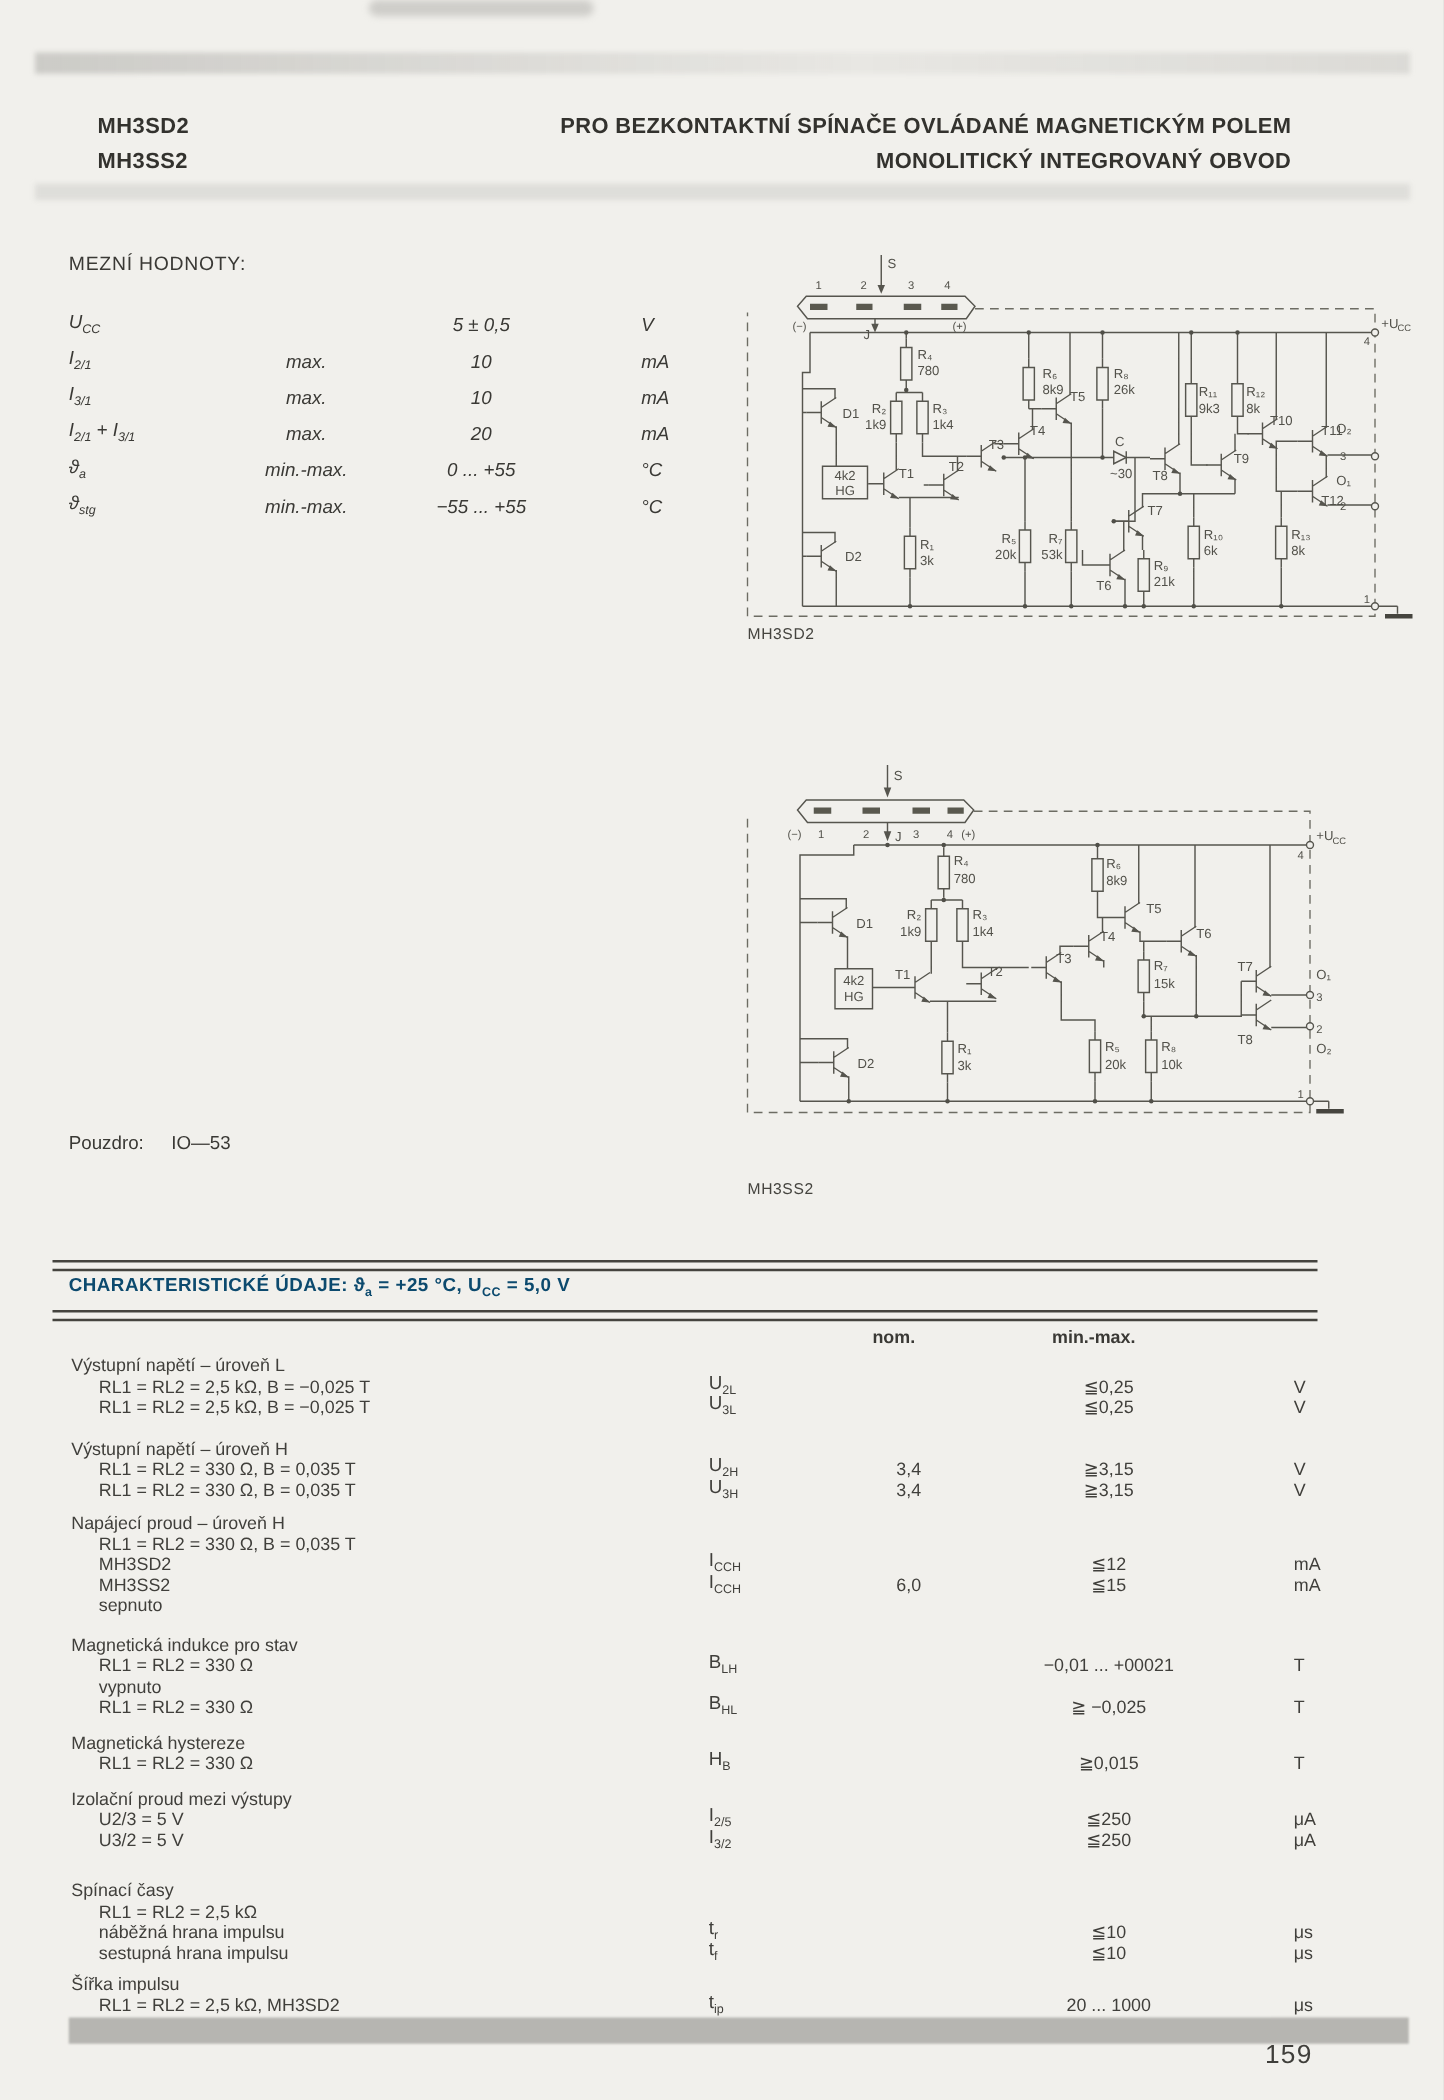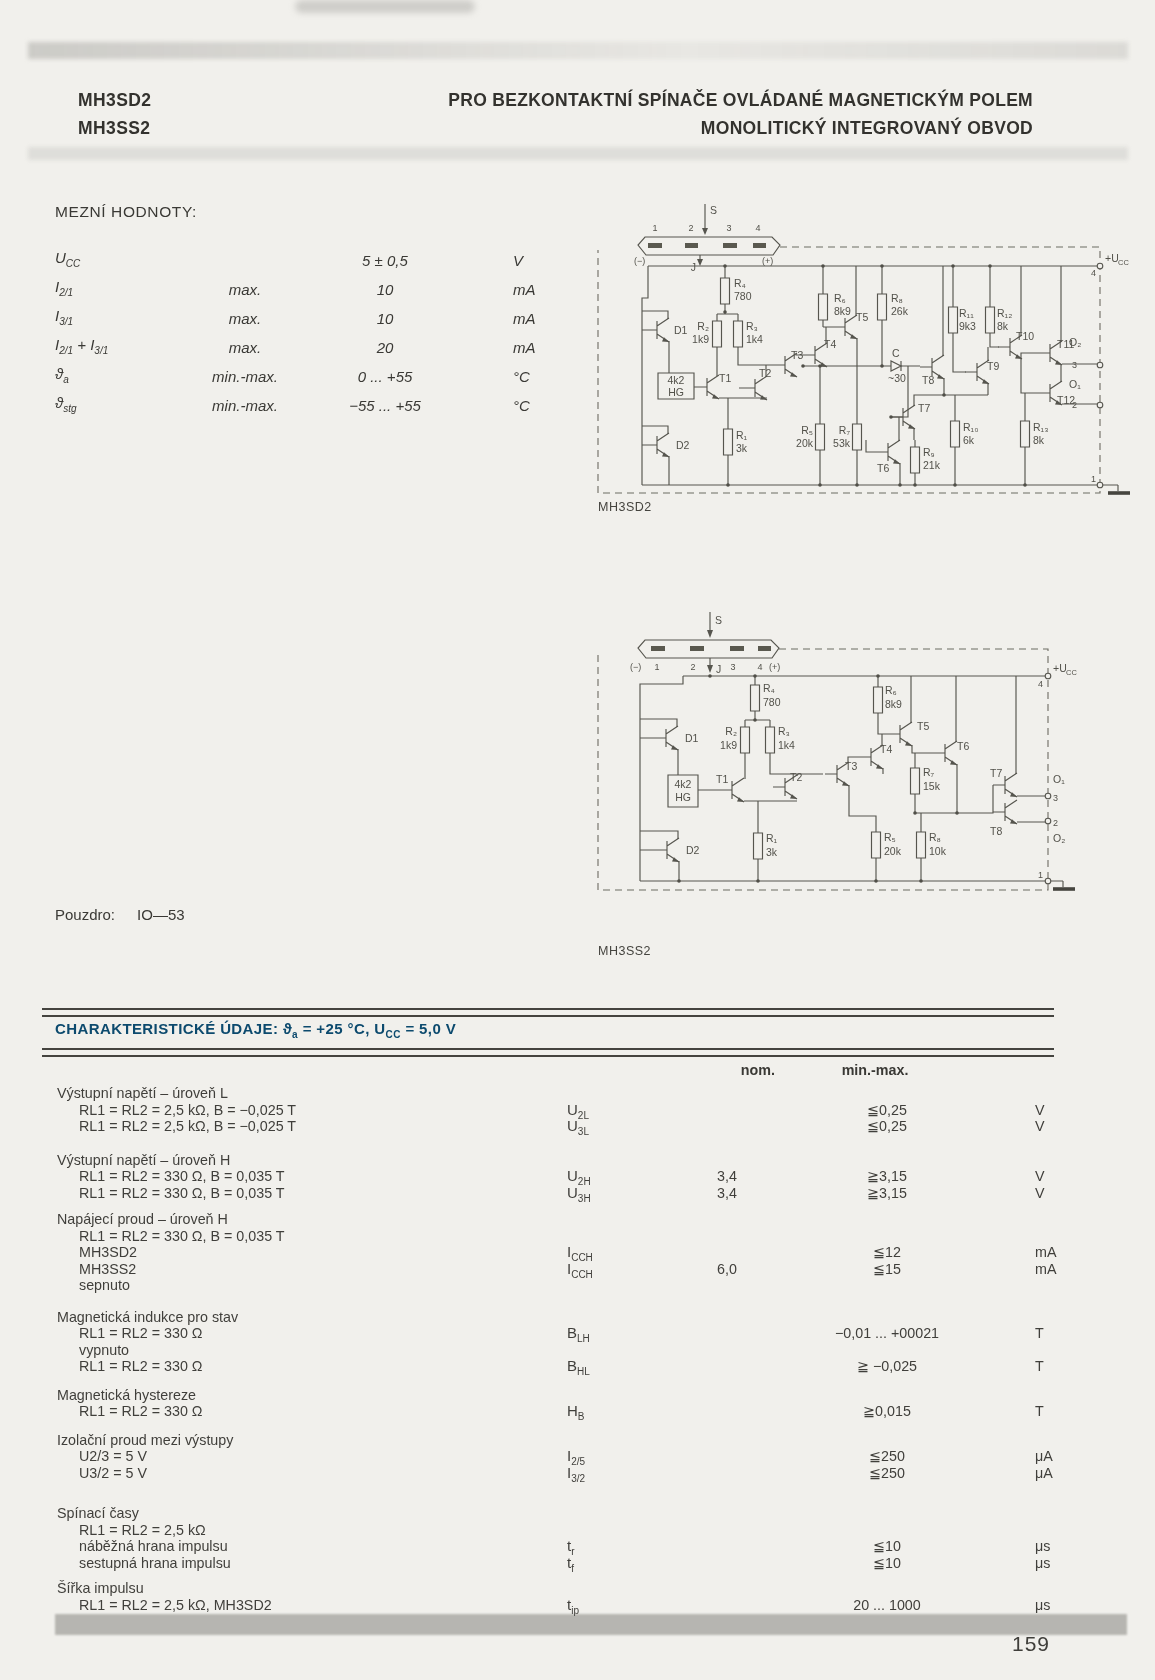--- a/index.html
+++ b/index.html
@@ -43,24 +43,24 @@
   svg text.xs{font-size:7.5px;}
   svg text.mid{text-anchor:middle;}
   svg text.end{text-anchor:end;}
   .sch-caption{position:absolute;font-size:12.5px;letter-spacing:.5px;color:#45443f;}
   .pouzdro{position:absolute;left:55px;top:906px;font-size:15px;color:#3a3935;}
   .pz-val{margin-left:22px;}
   
   .dblrule{position:absolute;left:42px;width:1012px;height:5px;border-top:2.2px solid #45443f;border-bottom:2.2px solid #45443f;}
   .char-heading{position:absolute;left:55px;top:1020px;font-size:15px;letter-spacing:.4px;color:#0c4a6e;font-weight:bold;}
   .col-head{position:absolute;top:1062px;font-weight:bold;font-size:14.3px;color:#3a3935;}
-  #colnom{left:655px;width:120px;text-align:right;}
+  #colnom{left:655px;width:120px;text-align:center;}
   #colmm{left:775px;width:200px;text-align:center;}
   .char-body{position:absolute;left:42px;top:1085px;width:1080px;font-size:14.3px;color:#403f3b;}
-  .trow{display:flex;height:16.5px;line-height:16.5px;align-items:flex-start;}
+  .trow{display:flex;height:16.5px;line-height:16.5px;align-items:center;}
   .lab{flex:0 0 485px;box-sizing:border-box;padding-left:15px;}
   .lab-c{padding-left:37px;}
   .tsym{flex:0 0 140px;box-sizing:border-box;padding-left:40px;font-size:15px;}
   .tnom{flex:0 0 120px;text-align:center;}
   .tmm{flex:0 0 200px;text-align:center;}
   .tunit{padding-left:48px;}
   .page-number{position:absolute;left:1012px;top:1632px;font-size:21px;color:#3f3e3a;letter-spacing:1px;}
 </style>
 </head>
 <body>

